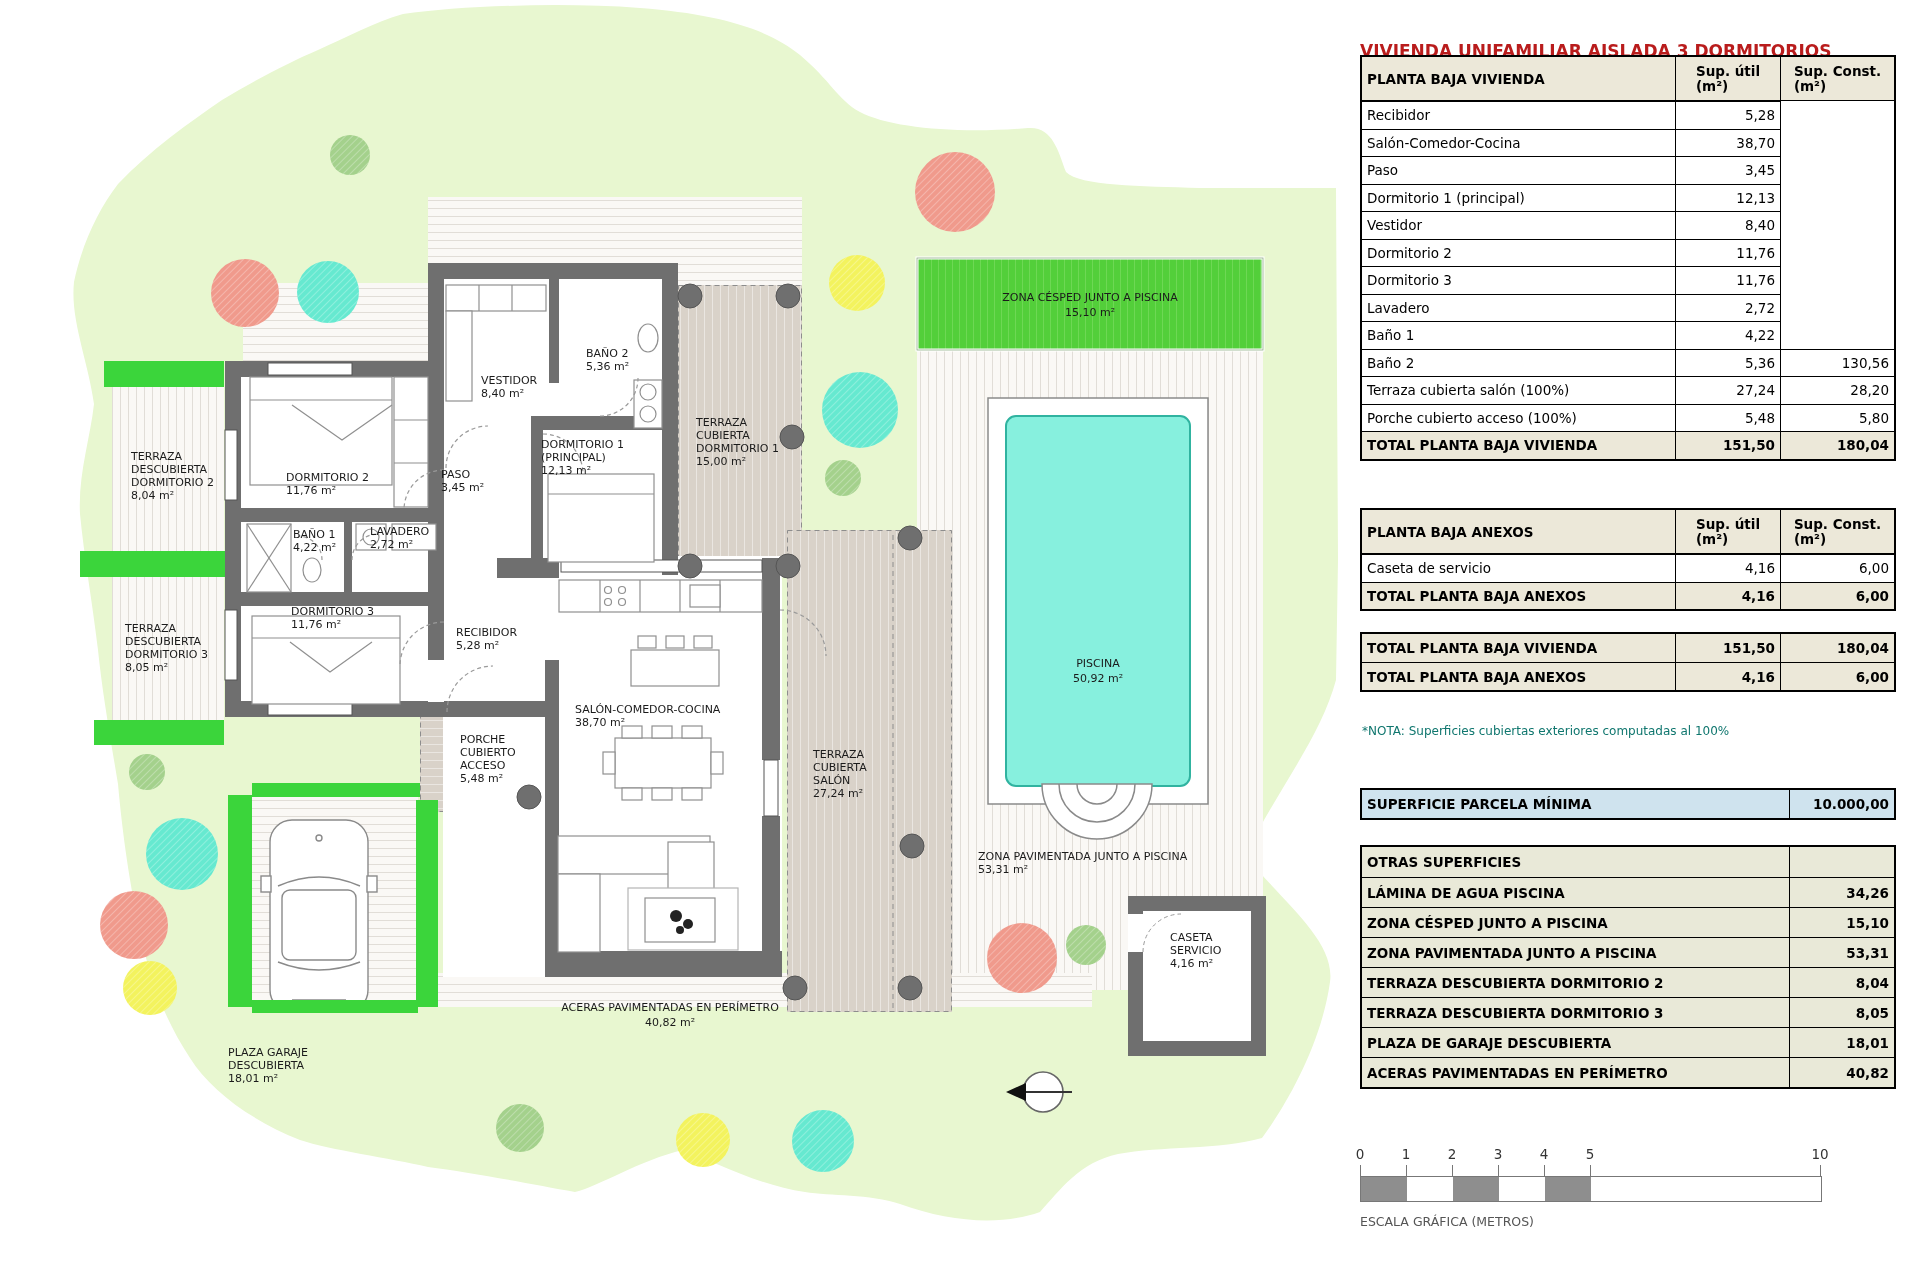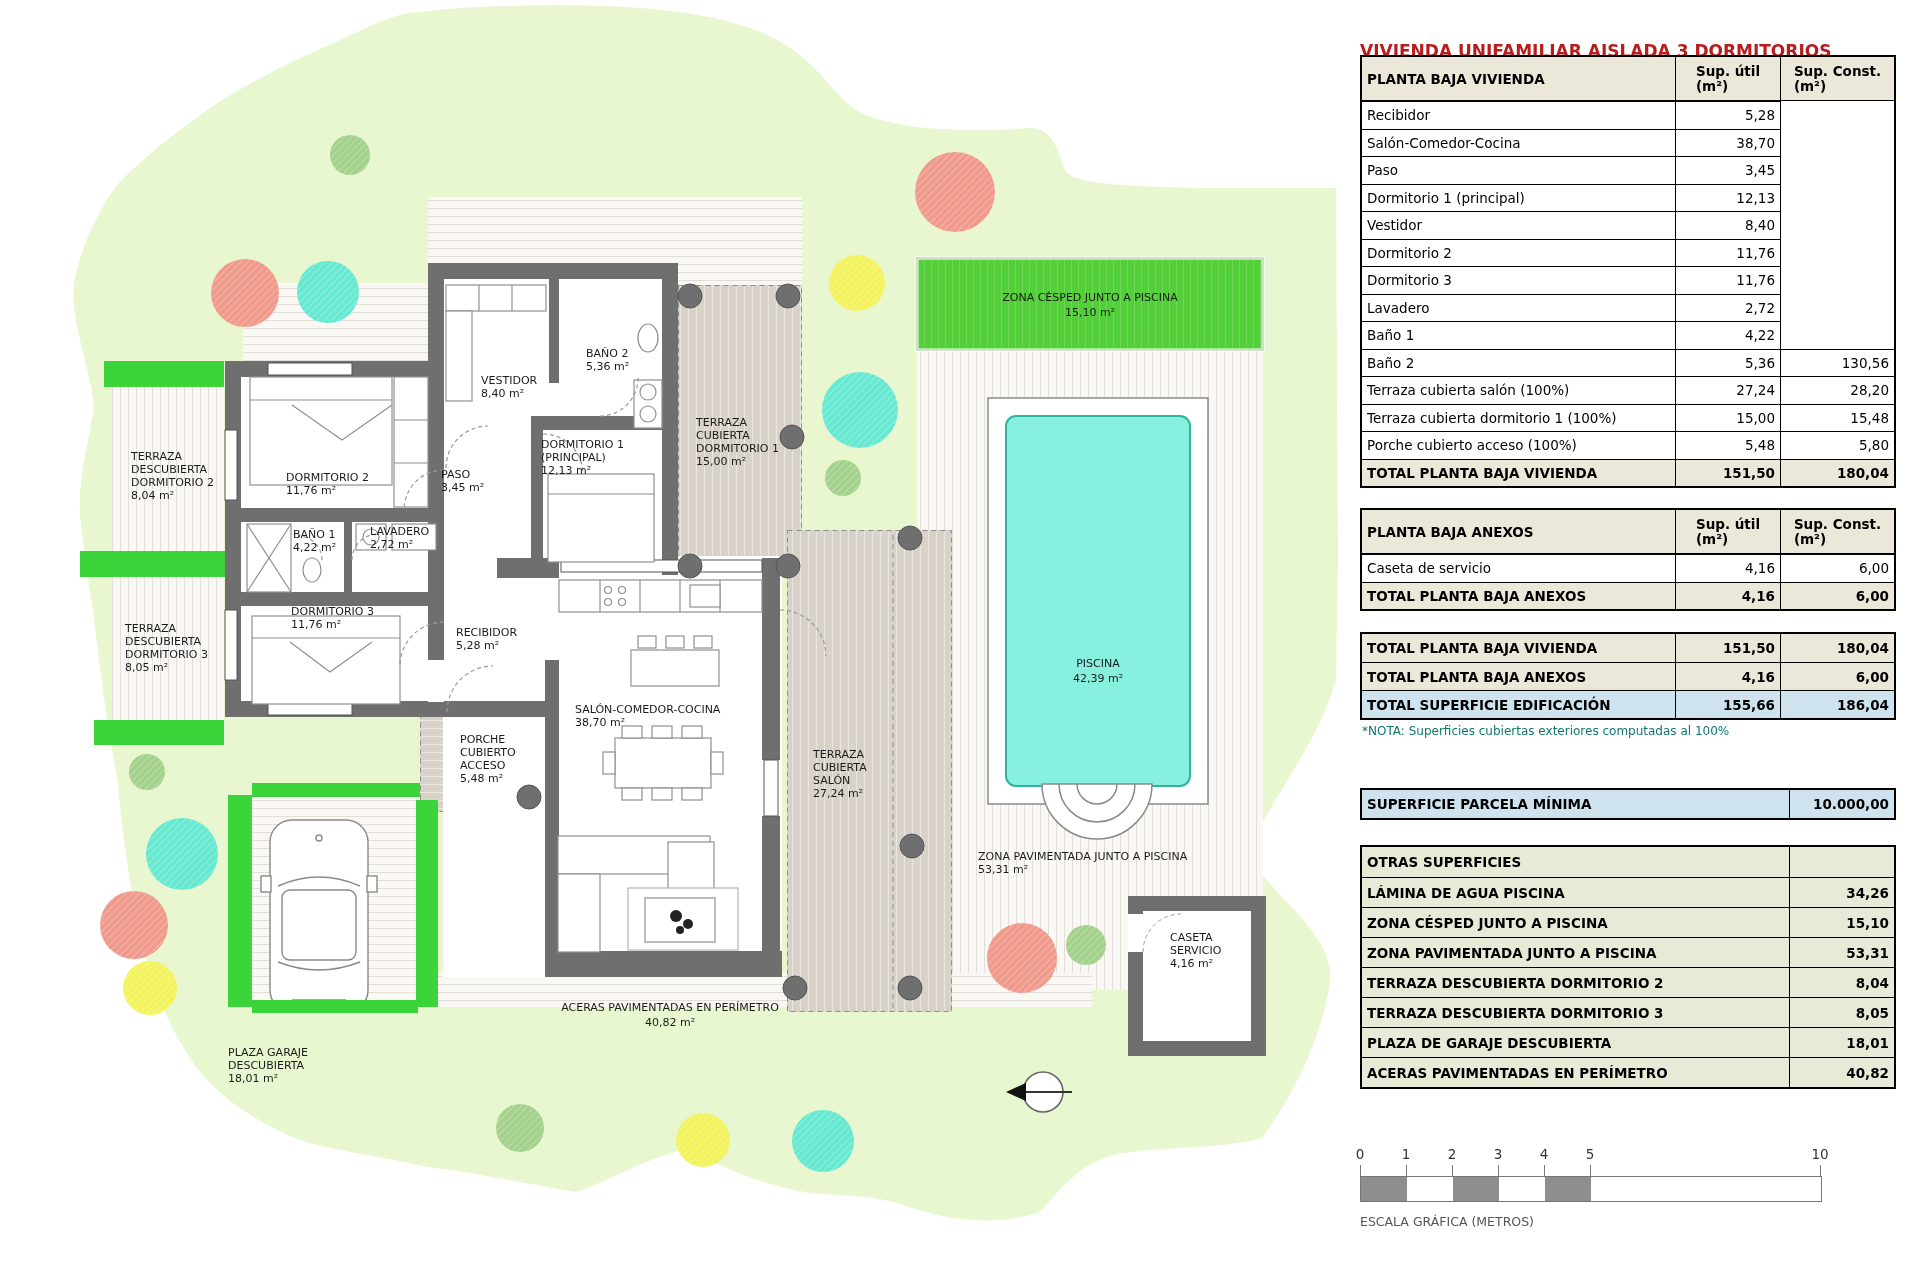--- a/index.html
+++ b/index.html
@@ -382,21 +382,21 @@
 CUBIERTO
 ACCESO
 5,48 m²</div>
         <div class="plabel" style="left: 813px; top: 748px;">TERRAZA
 CUBIERTA
 SALÓN
 27,24 m²</div>
         <div class="plabel ctr" style="left: 917px; top: 290px; width: 346px;">ZONA CÉSPED JUNTO A PISCINA
 15,10 m²</div>
         <div class="plabel ctr" style="left: 1038px; top: 656px; width: 120px;">PISCINA
-42,39 m²</div>
+50,92 m²</div>
         <div class="plabel" style="left: 978px; top: 850px;">ZONA PAVIMENTADA JUNTO A PISCINA
 53,31 m²</div>
         <div class="plabel" style="left: 1170px; top: 931px;">CASETA
 SERVICIO
 4,16 m²</div>
         <div class="plabel ctr" style="left: 540px; top: 1000px; width: 260px;">ACERAS PAVIMENTADAS EN PERÍMETRO
 40,82 m²</div>
         <div class="plabel" style="left: 228px; top: 1046px;">PLAZA GARAJE
 DESCUBIERTA
 18,01 m²</div>
@@ -462,25 +462,20 @@
           <div class="cell l">Baño 2</div>
           <div class="cell u">5,36</div>
           <div class="cell k">130,56</div>
         </div>
         <div class="r d ">
           <div class="cell l">Terraza cubierta salón (100%)</div>
           <div class="cell u">27,24</div>
           <div class="cell k">28,20</div>
         </div>
         <div class="r d ">
-          <div class="cell l">Terraza cubierta dormitorio 1 (100%)</div>
-          <div class="cell u">15,00</div>
-          <div class="cell k">15,48</div>
-        </div>
-        <div class="r d ">
           <div class="cell l">Porche cubierto acceso (100%)</div>
           <div class="cell u">5,48</div>
           <div class="cell k">5,80</div>
         </div>
         <div class="r d total">
           <div class="cell l">TOTAL PLANTA BAJA VIVIENDA</div>
           <div class="cell u">151,50</div>
           <div class="cell k">180,04</div>
         </div>
       </div>
@@ -506,25 +501,20 @@
     <div id="t-resumen" class="tbl" style="top:632px">
         <div class="r d beige h28">
           <div class="cell l">TOTAL PLANTA BAJA VIVIENDA</div>
           <div class="cell u">151,50</div>
           <div class="cell k">180,04</div>
         </div>
         <div class="r d beige h28">
           <div class="cell l">TOTAL PLANTA BAJA ANEXOS</div>
           <div class="cell u">4,16</div>
           <div class="cell k">6,00</div>
-        </div>
-        <div class="r d blue h28">
-          <div class="cell l">TOTAL SUPERFICIE EDIFICACIÓN</div>
-          <div class="cell u">155,66</div>
-          <div class="cell k">186,04</div>
         </div>
       </div>
     <div id="nota">*NOTA: Superficies cubiertas exteriores computadas al 100%</div>
     <div id="t-parcela" class="tbl" style="top:788px">
         <div class="r blue h28">
           <div class="cell wl">SUPERFICIE PARCELA MÍNIMA</div>
           <div class="cell wv">10.000,00</div>
         </div>
       </div>
     <div id="t-otras" class="tbl" style="top:845px">

